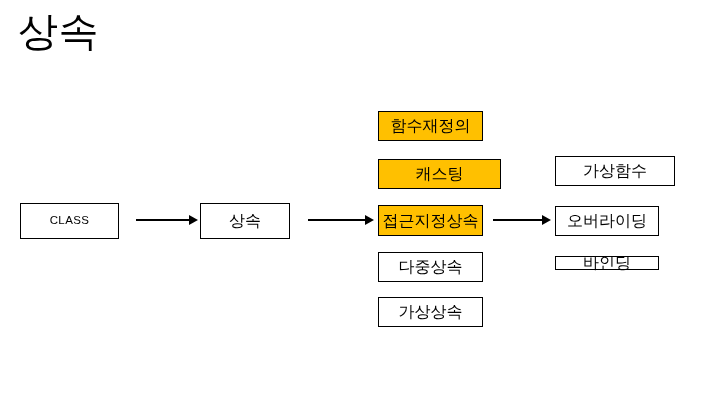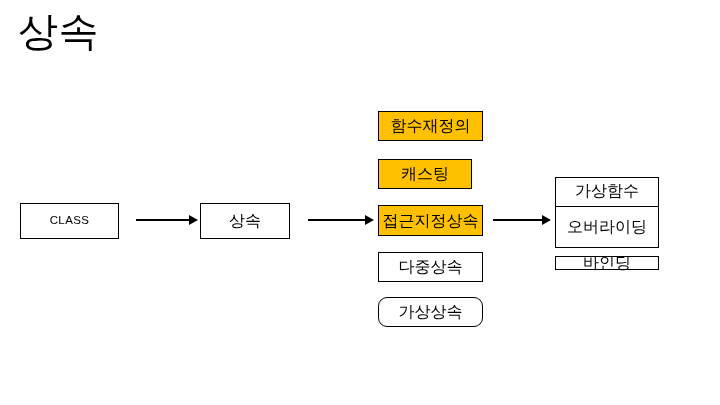--- a/index.html
+++ b/index.html
@@ -71,27 +71,27 @@
     font-size: 11.5px;
     letter-spacing: 0.4px;
   }
 
   
   #node-class      { left: 20px;  top: 203px; width: 99px;  height: 36px; }
   
   #node-inherit    { left: 200px; top: 203px; width: 90px;  height: 36px; }
   
   #node-func-redef { left: 378px; top: 111px; width: 105px; height: 30px; }
-  #node-casting    { left: 378px; top: 159px; width: 94px; height: 30px; }
+  #node-casting    { left: 378px; top: 159px; width: 123px; height: 30px; }
   #node-access     { left: 378px; top: 205px; width: 105px; height: 31px; }
   #node-multi      { left: 378px; top: 252px; width: 105px; height: 30px; }
-  #node-virtual-in { left: 378px; top: 297px; width: 105px; height: 30px; border-radius: 9px; }
+  #node-virtual-in { left: 378px; top: 297px; width: 105px; height: 30px; }
   
-  #node-virt-func  { left: 555px; top: 177px; width: 104px; height: 30px; font-family: Liberation Mono, monospace; }
-  #node-override   { left: 555px; top: 206px; width: 104px; height: 42px; }
+  #node-virt-func  { left: 555px; top: 156px; width: 120px; height: 30px; }
+  #node-override   { left: 555px; top: 206px; width: 104px; height: 30px; }
   #node-binding    { left: 555px; top: 256px; width: 104px; height: 14px; }
 
   
   .arrow {
     position: absolute;
     height: 14px;
     display: block;
   }
   #arrow-1 { left: 136px; top: 213px; width: 62px; }
   #arrow-2 { left: 308px; top: 213px; width: 66px; }

